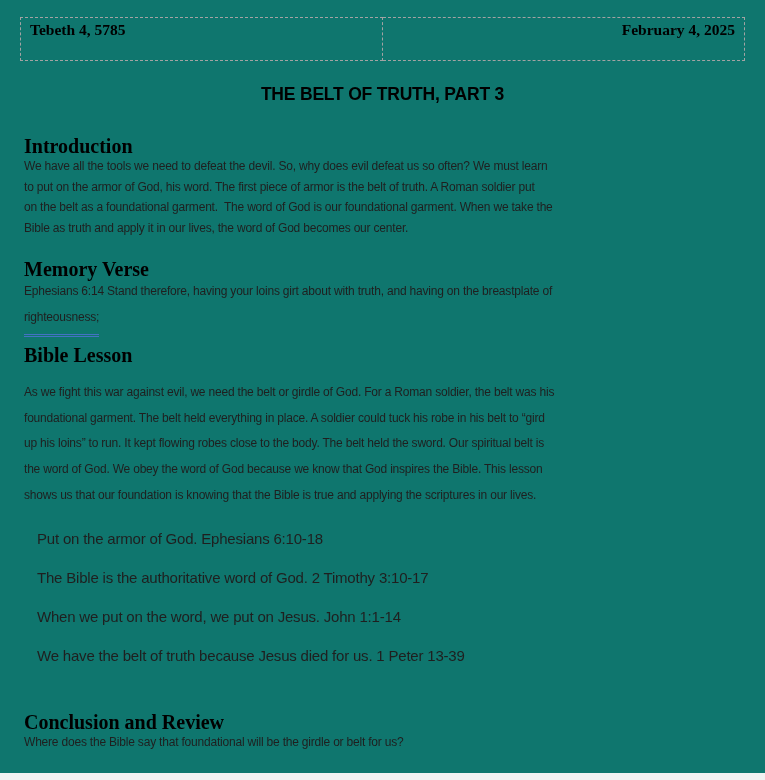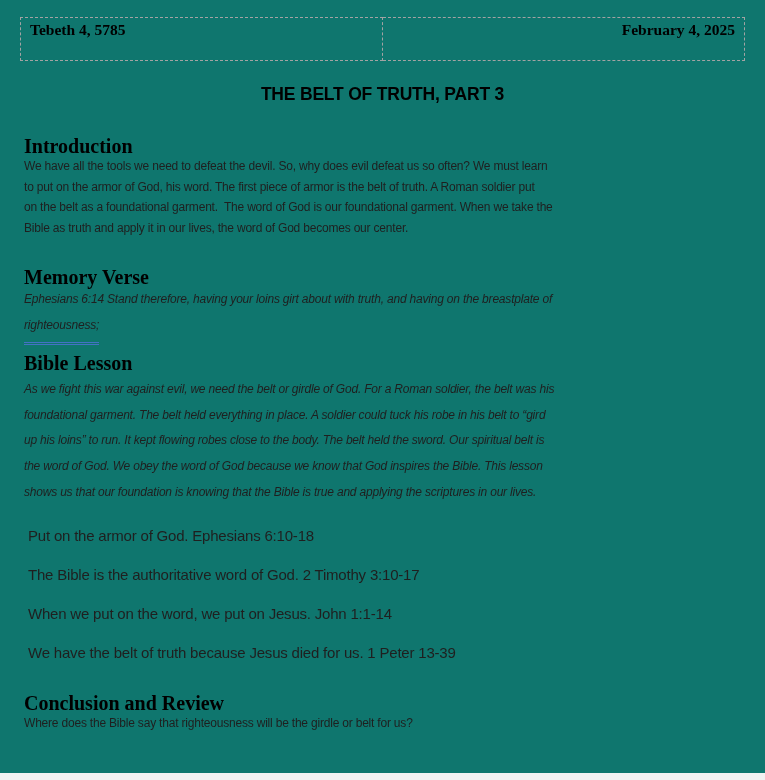--- a/index.html
+++ b/index.html
@@ -64,35 +64,35 @@
     color: #000000;
   }
   .para {
     margin: 0;
     font-size: 12px;
     letter-spacing: -0.2px;
     white-space: pre-wrap;
     color: #1f1f1f;
   }
   .lh20 { line-height: 20.5px; }
-  .lh25 { line-height: 25.6px; font-style: italic; }
+  .lh25 { line-height: 25.6px; }
 
   .sec-intro      { margin-top: 31px; }
-  .sec-memory     { margin-top: 29px; }
+  .sec-memory     { margin-top: 21px; }
   .sec-lesson     { margin-top: 15px; }
-  .lesson-para    { margin-top: 4px; }
+  .lesson-para    { margin-top: 15px; }
   .points         { margin-top: 21px; }
   .point {
-    margin: 0 0 19px 4px;
+    margin: 0 0 19px 13px;
     font-size: 15px;
     letter-spacing: -0.2px;
     line-height: 20px;
     color: #1f1f1f;
   }
-  .sec-conclusion { margin-top: 30px; }
+  .sec-conclusion { margin-top: 46px; }
 
   .dbl-underline {
     border-bottom: 3px double #4472c4;
     padding-bottom: 10px;
   }
 
   .bottom-strip {
     position: absolute;
     left: 0;
     bottom: 0;
@@ -145,19 +145,19 @@
       <div class="points">
         <p class="point">Put on the armor of God. Ephesians 6:10-18</p>
         <p class="point">The Bible is the authoritative word of God. 2 Timothy 3:10-17</p>
         <p class="point">When we put on the word, we put on Jesus. John 1:1-14</p>
         <p class="point">We have the belt of truth because Jesus died for us. 1 Peter 13-39</p>
       </div>
     </section>
 
     <section class="sec-conclusion">
       <h2 class="sec-heading">Conclusion and Review</h2>
-      <p class="para lh20">Where does the Bible say that righteousness will be the girdle or belt for us?</p>
+      <p class="para lh20">Where does the Bible say that foundational will be the girdle or belt for us?</p>
     </section>
 
   </div>
 
   <div class="bottom-strip"></div>
 </div>
 
 </body></html>

